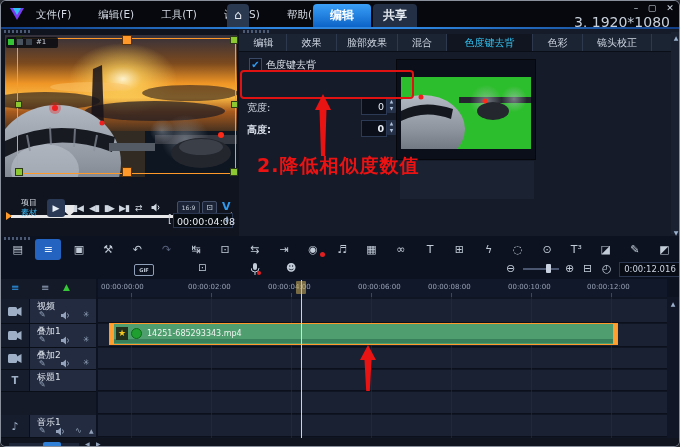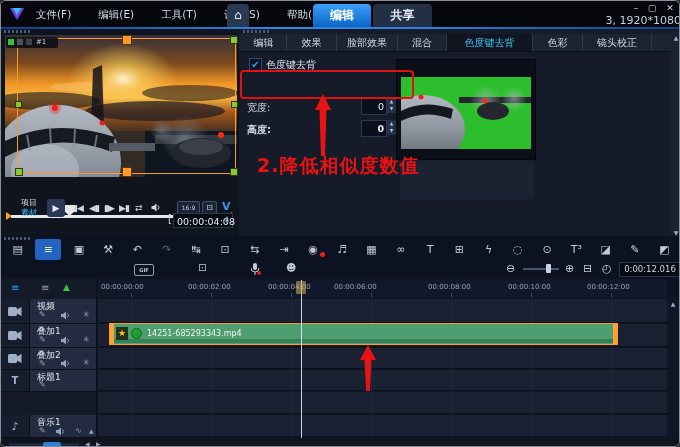--- a/index.html
+++ b/index.html
@@ -12,21 +12,21 @@
   .blue-line{position:absolute;left:0;top:26px;width:680px;height:2px;
              background:linear-gradient(90deg,#123f86,#2e86e0 40%,#2e86e0 60%,#123f86);}
   .menu-item{font-size:10.5px;color:#d4dae4;line-height:26px;padding:0 11px;display:inline-block;}
   .logo{position:absolute;left:8px;top:5px;}
   .top-tab{position:absolute;top:3px;height:23px;line-height:23px;text-align:center;
            font-size:12px;font-weight:bold;color:#e6ebf2;background:#232f44;border-radius:4px 4px 0 0;}
   .top-tab.active{background:linear-gradient(180deg,#3aa0f8,#0c63c8);color:#fff;}
   .home-btn{position:absolute;top:3px;left:226px;width:22px;height:23px;background:#2a3850;
             border-radius:4px 4px 0 0;color:#e6ebf2;font-size:12px;text-align:center;line-height:23px;}
   .winctl{position:absolute;top:1px;font-size:9px;color:#cfd6e0;width:14px;text-align:center;line-height:12px;}
-  .wininfo{position:absolute;top:13px;right:0;font-size:11px;color:#c8d0da;}
+  .wininfo{position:absolute;top:13px;right:11px;font-size:14px;color:#c8d0da;}
   .dots{position:absolute;height:3px;width:26px;
         background:repeating-linear-gradient(90deg,#4a5a74 0 2px,transparent 2px 4px);}
 
   
   .preview-panel{position:absolute;left:0;top:28px;width:238px;height:207px;background:#10141e;}
   .sel-handle{position:absolute;width:6px;height:6px;background:#8cc832;border:1px solid #2c3a16;}
   .sel-handle.or{background:#ff9a2a;border-color:#5c3206;}
   .scrub-track{position:absolute;left:10px;top:186px;width:216px;height:3px;background:#e8e8ea;}
   .scrub-cap{position:absolute;top:183px;width:0;height:0;border-top:4px solid transparent;border-bottom:4px solid transparent;}
   .pentagon{position:absolute;left:63px;top:176px;width:11px;height:11px;background:#e8e8ea;
@@ -102,21 +102,21 @@
     </svg>
     <div class="abs" style="left:24px;top:0;">
       <span class="menu-item">文件(F)</span>
       <span class="menu-item">编辑(E)</span>
       <span class="menu-item">工具(T)</span>
       <span class="menu-item">设置(S)</span>
       <span class="menu-item">帮助(H)</span>
     </div>
     <div class="home-btn"><span>⌂</span></div>
     <div class="top-tab active" style="left:312px;width:58px;">编辑</div>
-    <div class="top-tab" style="left:372px;width:59px;">共享</div>
+    <div class="top-tab" style="left:372px;width:44px;">共享</div>
     <span class="winctl" style="right:38px;">–</span>
     <span class="winctl" style="right:22px;">▢</span>
     <span class="winctl" style="right:4px;">✕</span>
     <span class="wininfo">3, 1920*1080</span>
   </div>
   <div class="blue-line"></div>
 
   <div class="preview-panel">
     <div class="dots" style="left:3px;top:1px;"></div>
 
@@ -349,21 +349,21 @@
     <span class="row2-ic" style="left:601px;font-size:11px;">◴</span>
     <div class="abs" style="left:618px;top:26px;width:60px;height:13px;background:#080c14;border:1px solid #2a3550;
          font-size:8.5px;color:#cdd5e2;text-align:center;line-height:13px;">
       <span>0:00:12.016</span>
     </div>
 
     <div class="ruler">
       <span class="rl" style="left:3px;">00:00:00:00</span>
       <span class="rl" style="left:90px;">00:00:02:00</span>
       <span class="rl" style="left:170px;">00:00:04:00</span>
-      <span class="rl" style="left:236px;">00:00:06:00</span>
+      <span class="rl" style="left:260px;">00:00:06:00</span>
       <span class="rl" style="left:330px;">00:00:08:00</span>
       <span class="rl" style="left:410px;">00:00:10:00</span>
       <span class="rl" style="left:489px;">00:00:12:00</span>
       <span class="tick" style="left:33px;"></span>
         <span class="tick" style="left:113px;"></span>
       <span class="tick" style="left:193px;"></span>
         <span class="tick" style="left:273px;"></span>
       <span class="tick" style="left:353px;"></span>
         <span class="tick" style="left:433px;"></span>
       <span class="tick" style="left:513px;"></span>

